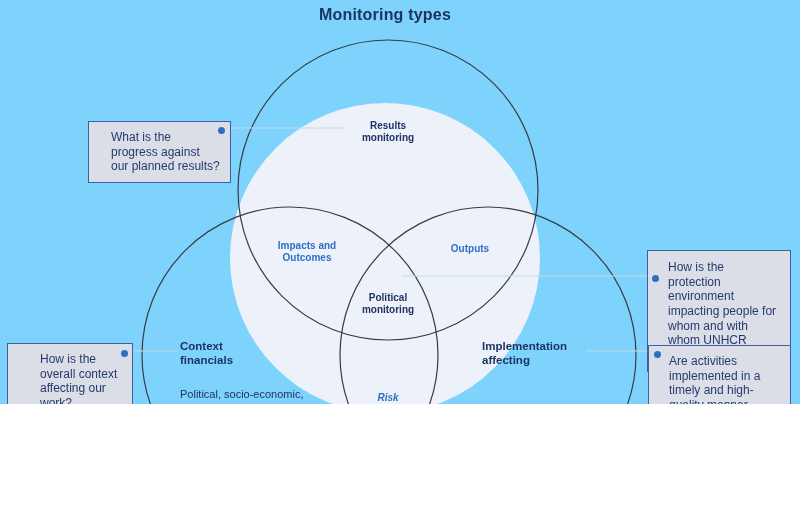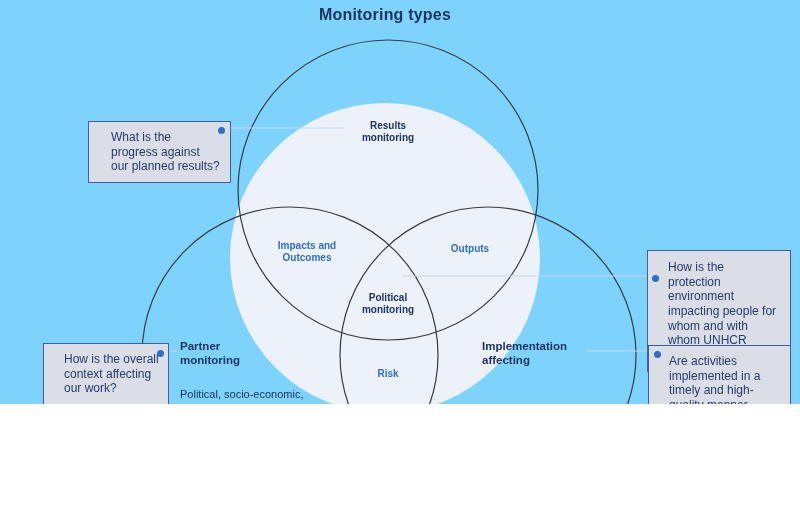--- a/index.html
+++ b/index.html
@@ -16,39 +16,39 @@
   .lbl {
     position:absolute; font-weight:bold; color:#1e3264;
     font-size:10px; line-height:1.18; text-align:center;
     transform:translateX(-50%);
   }
   .lbl.blue { color:#2e6fc4; }
   .lbl-results       { left:388px; top:120px; width:84px; }
   .lbl-impacts       { left:307px; top:240px; width:90px;text-align:center; }
   .lbl-outputs       { left:470px; top:243px; white-space:nowrap; }
   .lbl-protection    { left:388px; top:292px; width:84px; }
-  .lbl-risk          { left:388px; top:368px; white-space:nowrap; }
+  .lbl-risk          { left:388px; top:392px; white-space:nowrap;font-style:italic; }
 
   .grp { position:absolute; color:#1e3264; }
   .grp-context        { left:180px; top:340px; }
   .grp-implementation { left:482px; top:340px; }
   .grp .head { font-weight:bold; font-size:11.5px; line-height:1.18; }
   .grp-context .head        { width:90px; }
   .grp-implementation .head { width:110px; }
   .grp .desc { margin-top:20px; font-size:11px; line-height:1.3; }
   .grp-context .desc        { width:145px; }
   .grp-implementation .desc { width:140px; }
 
   .callout {
     position:absolute; box-sizing:border-box;
     background:#dbdee7; border:1.5px solid #3f5fa0; border-radius:0;
     color:#253a70; font-size:12px; line-height:1.22;
   }
   .co1 { left:88px;  top:121px; width:143px; padding:8px 10px 8px 22px; }
-  .co2 { left:7px;   top:343px; width:126px; padding:8px 8px 8px 20px;margin-left:36px; }
+  .co2 { left:7px;   top:343px; width:126px; padding:8px 8px 8px 32px; }
   .co3 { left:647px; top:250px; width:144px; padding:9px 12px 9px 20px; }
   .co4 { left:648px; top:345px; width:143px; padding:8px 10px 8px 20px; }
 
   .dot {
     position:absolute; width:7px; height:7px; border-radius:50%;
     background:#2e6fc4;
   }
   .co1 .dot { right:5px; top:5px; }
   .co2 .dot { right:4px; top:6px; }
   .co3 .dot { left:4px;  top:24px; }
@@ -76,21 +76,21 @@
 
   <div class="lbl blue lbl-impacts">Impacts and Outcomes</div>
 
   <div class="lbl blue lbl-outputs">Outputs</div>
 
   <div class="lbl lbl-protection">Political monitoring</div>
 
   <div class="lbl blue lbl-risk">Risk</div>
 
   <div class="grp grp-context">
-    <div class="head">Partner monitoring</div>
+    <div class="head">Context financials</div>
     <div class="desc">Political, socio-economic, legal, environmental and security situation</div>
   </div>
 
   <div class="grp grp-implementation">
     <div class="head">Implementation affecting</div>
   </div>
 
   <div class="callout co1">
     <span class="dot"></span>
     <span>What is the progress against our planned results?</span>

